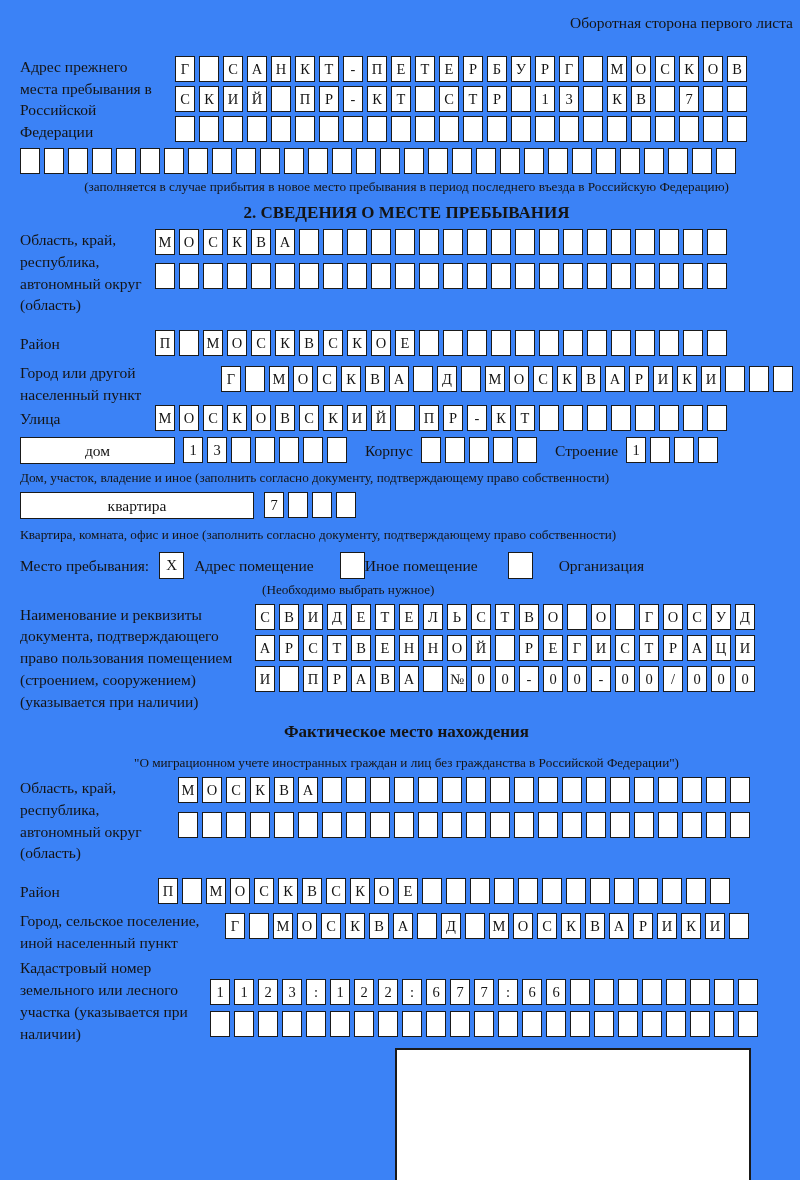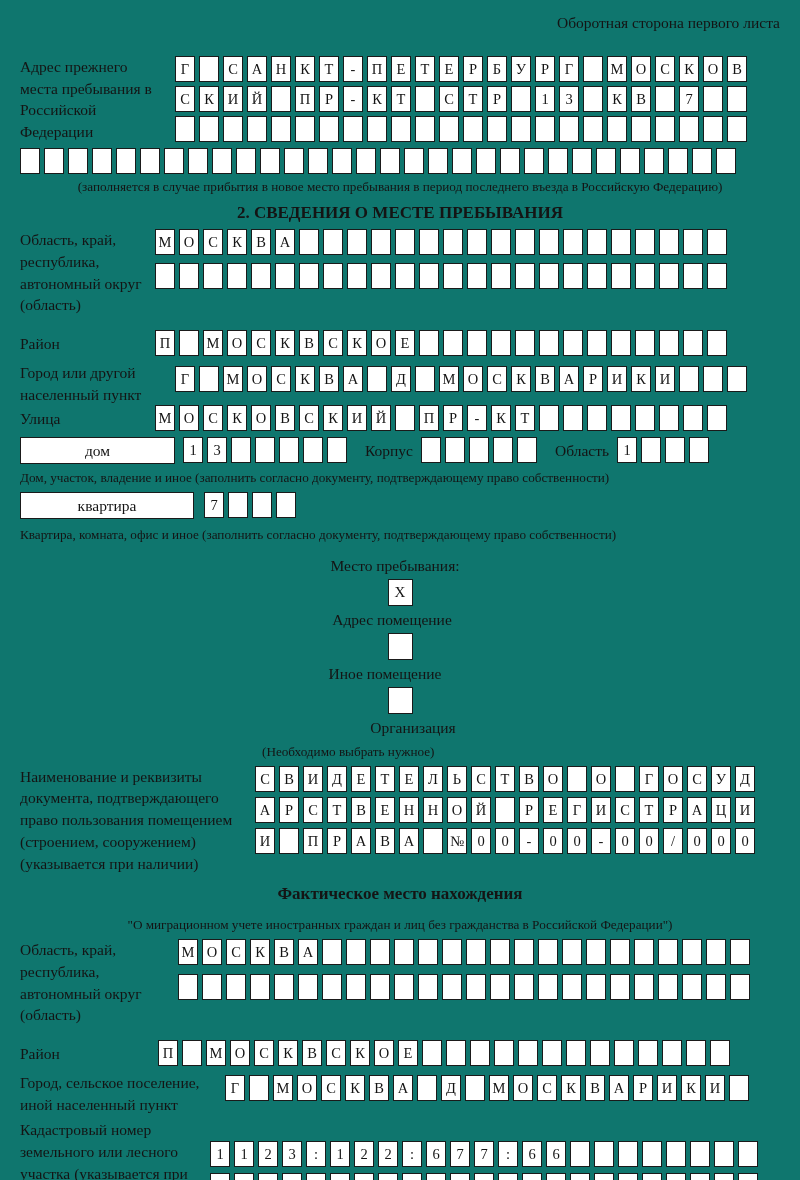--- a/index.html
+++ b/index.html
@@ -1,19 +1,19 @@
 <!DOCTYPE html>
 <html><head>
 <meta charset="utf-8">
 <style>
   html,body { margin:0; padding:0; background:#ffffff; }
   .page {
     width:800px; height:1180px; box-sizing:border-box;
-    padding:14px 20px 0 20px; position:relative; overflow:hidden;
-    font-family:"Liberation Serif", serif; color:#141414; background:#0f766e;
+    padding:14px 7px 0 20px; position:relative; overflow:hidden;
+    font-family:"Liberation Serif", serif; color:#141414; background:#3b82f6;
   }
   .header-note { text-align:right; font-size:15.5px; margin-bottom:24px; }
 
   .frow { display:flex; align-items:flex-start; }
   .flabel { font-size:15.5px; line-height:1.4; flex-shrink:0; box-sizing:border-box; padding-right:6px; }
 
   .cgrid { display:flex; gap:4px; margin-bottom:4px; }
   .cell {
     flex:0 0 20px; width:20px; height:26px; box-sizing:border-box;
     border:1.6px solid #1a1a1a; display:flex; align-items:center; justify-content:center;
@@ -247,21 +247,21 @@
         <span class="cell"></span>
         <span class="cell"></span>
         <span class="cell"></span>
         <span class="cell"></span>
         <span class="cell"></span>
         <span class="cell"></span>
         <span class="cell"></span>
       </div>
   </div>
 
-  <div class="frow" style="margin-bottom:0;">
+  <div class="frow" style="margin-bottom:0;justify-content:space-between;">
     <div class="flabel" style="width:155px;">Город или другой населенный пункт</div>
     <div class="cgrid" style="margin-top:4px;">
         <span class="cell">Г</span>
         <span class="cell"></span>
         <span class="cell">М</span>
         <span class="cell">О</span>
         <span class="cell">С</span>
         <span class="cell">К</span>
         <span class="cell">В</span>
         <span class="cell">А</span>
@@ -326,42 +326,42 @@
         <span class="cell"></span>
       </div>
     <div class="inline-label" style="margin:0 8px 0 18px;">Корпус</div>
     <div class="cgrid">
         <span class="cell"></span>
         <span class="cell"></span>
         <span class="cell"></span>
         <span class="cell"></span>
         <span class="cell"></span>
       </div>
-    <div class="inline-label" style="margin:0 8px 0 18px;">Область</div>
+    <div class="inline-label" style="margin:0 8px 0 18px;">Строение</div>
     <div class="cgrid">
         <span class="cell">1</span>
         <span class="cell"></span>
         <span class="cell"></span>
         <span class="cell"></span>
       </div>
   </div>
   <div class="caption mb6">Дом, участок, владение и иное (заполнить согласно документу, подтверждающему право собственности)</div>
 
   <div class="frow mb4">
-    <div class="wide-box" style="width:174px; margin-right:10px;">квартира</div>
+    <div class="wide-box" style="width:234px; margin-right:10px;">квартира</div>
     <div class="cgrid">
         <span class="cell">7</span>
         <span class="cell"></span>
         <span class="cell"></span>
         <span class="cell"></span>
       </div>
   </div>
   <div class="caption mb8">Квартира, комната, офис и иное (заполнить согласно документу, подтверждающему право собственности)</div>
 
-  <div class="frow mb2" style="align-items:center;flex-direction:column;">
+  <div class="frow mb2" style="align-items:center;">
     <div class="inline-label" style="margin-right:10px;">Место пребывания:</div>
     <div class="chk">X</div>
     <div class="inline-label" style="margin:0 26px 0 10px;">Адрес помещение</div>
     <div class="chk"></div>
     <div class="inline-label" style="margin:0 30px 0 0;">Иное помещение</div>
     <div class="chk"></div>
     <div class="inline-label" style="margin-left:26px;">Организация</div>
   </div>
   <div class="caption mb6" style="margin-left:242px;">(Необходимо выбрать нужное)</div>
 

